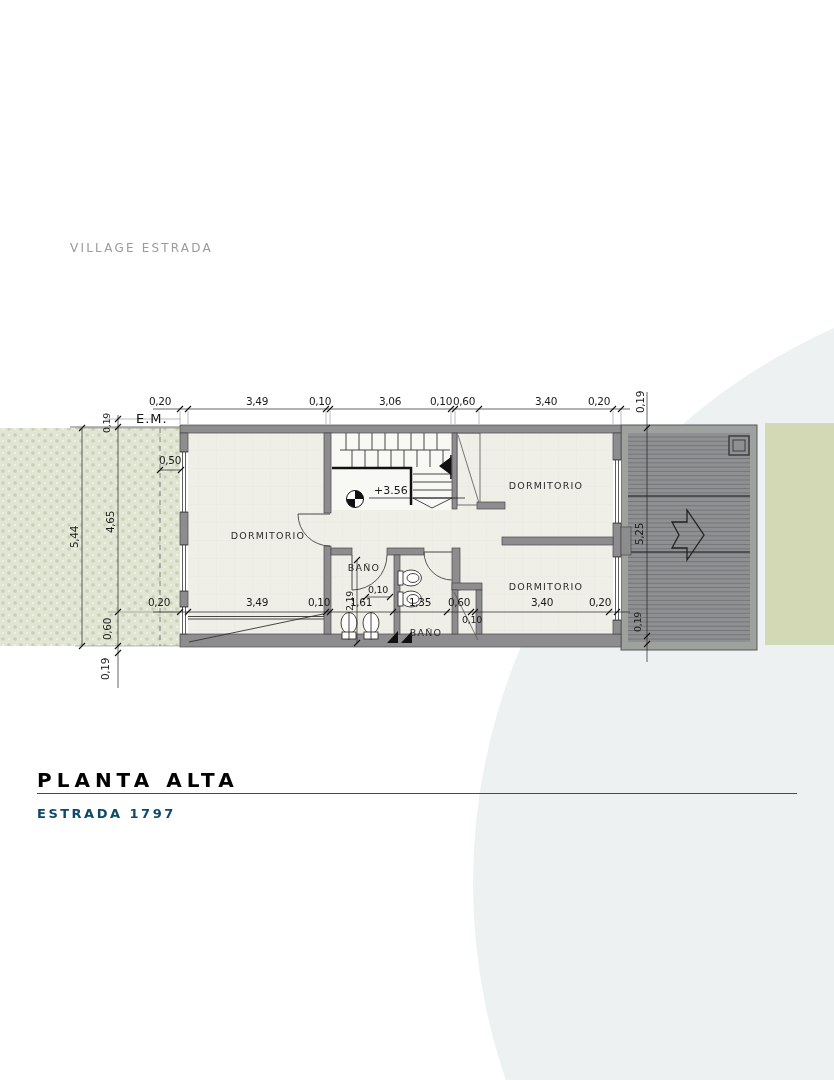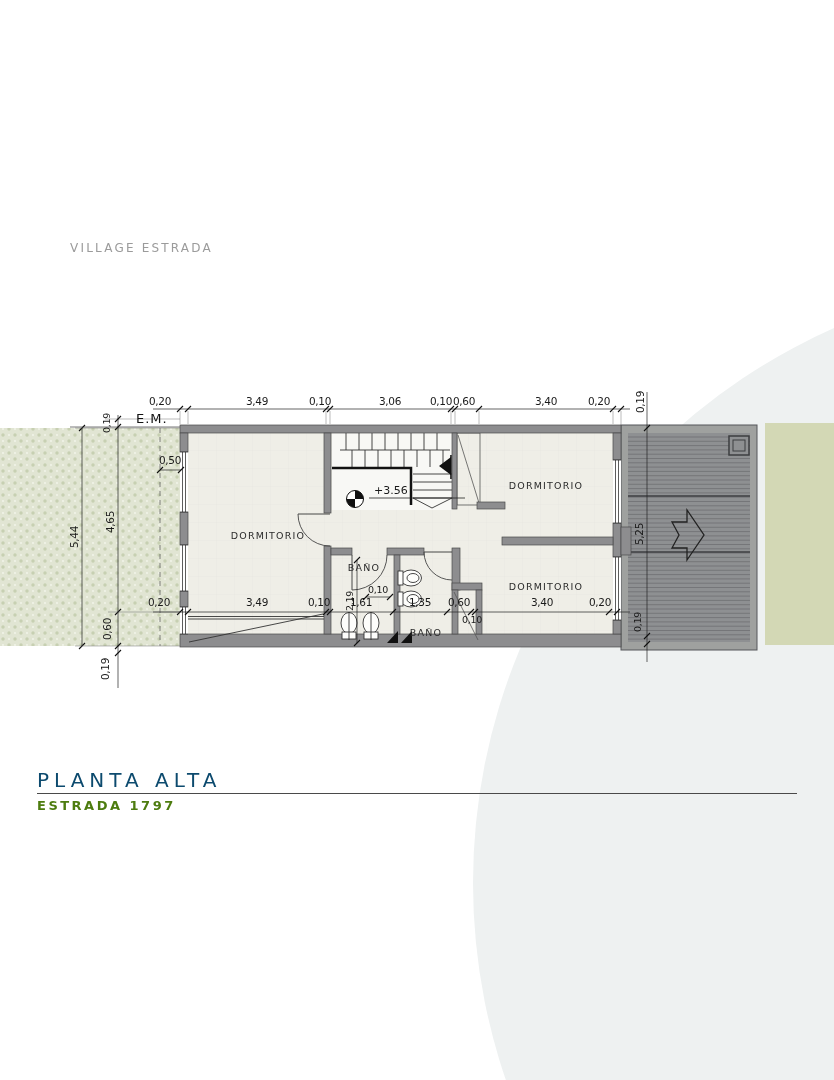--- a/index.html
+++ b/index.html
@@ -4,23 +4,23 @@
 <style>
   html,body{margin:0;padding:0;}
   body{width:834px;height:1080px;position:relative;overflow:hidden;background:#ffffff;
        font-family:"DejaVu Sans",sans-serif;}
   .bg-circle{position:absolute;left:473px;top:276px;width:1214px;height:1214px;
        border-radius:50%;background:#eef1f1;}
   .plan-svg{position:absolute;left:0;top:0;}
   .project-label{position:absolute;left:70px;top:241px;font-size:12px;letter-spacing:2.2px;
        color:#9b9b9b;}
   .title-block{position:absolute;left:37px;top:769px;width:760px;}
-  .title-main{font-size:20px;font-weight:normal;letter-spacing:5px;color:#0c4a6e;line-height:22px;}
+  .title-main{font-size:20px;font-weight:bold;letter-spacing:5px;color:#000000;line-height:22px;}
   .title-rule{height:1px;background:#4a4a4a;margin-top:2px;}
-  .title-sub{font-size:13px;font-weight:bold;letter-spacing:2.5px;color:#4d7c0f;margin-top:4px;}
+  .title-sub{font-size:13px;font-weight:bold;letter-spacing:2.5px;color:#0c4a6e;margin-top:12px;}
   text{font-family:"DejaVu Sans",sans-serif;fill:#1a1a1a;}
   .dim{font-size:10.5px;letter-spacing:-0.3px;}
   .dim-s{font-size:9.5px;letter-spacing:-0.3px;}
   .room{font-size:9.5px;letter-spacing:1.2px;fill:#2a2a2a;}
   .em{font-size:13px;letter-spacing:1px;fill:#111;}
   .lvl{font-size:11px;}
   .wall{fill:#8d8d8f;stroke:#4a4a4a;stroke-width:0.7;}
   .dimline{stroke:#222;stroke-width:0.7;}
   .tick{stroke:#111;stroke-width:1.1;}
   .ext{stroke:#666;stroke-width:0.45;}

